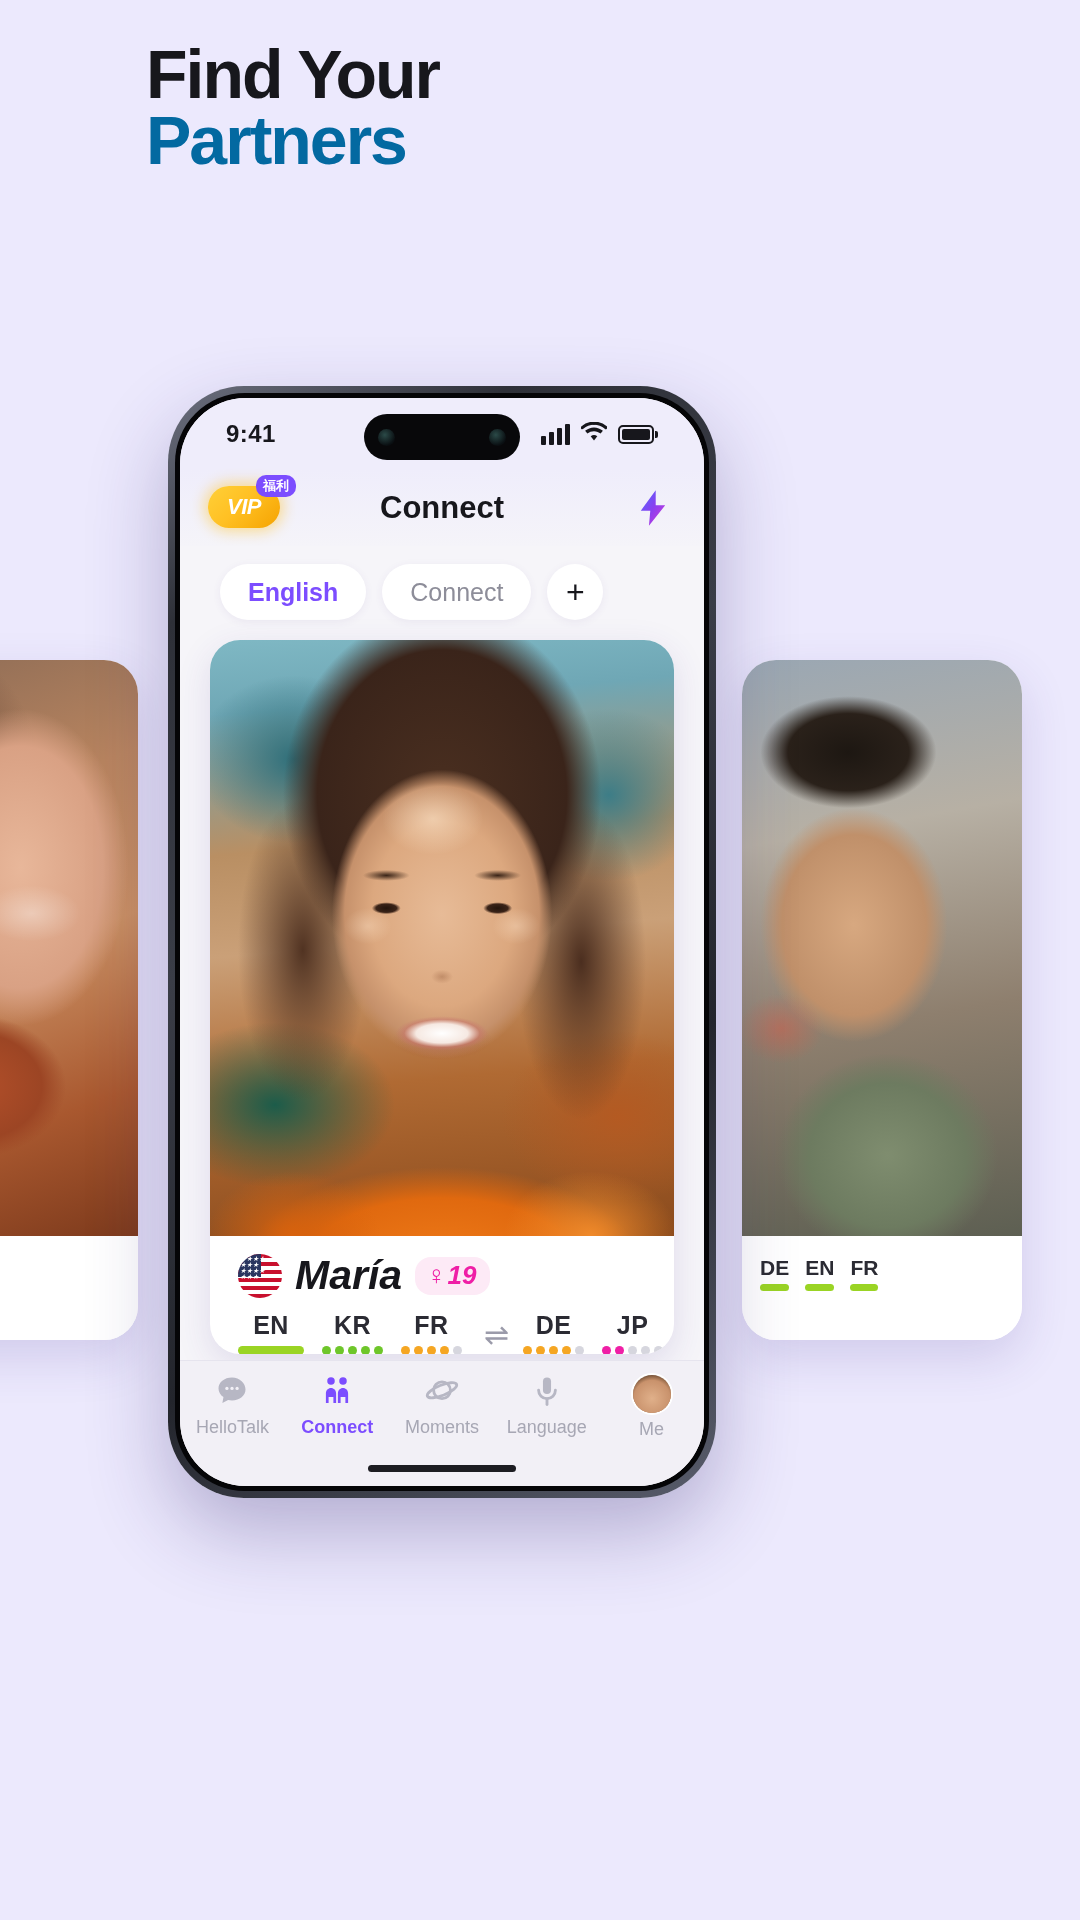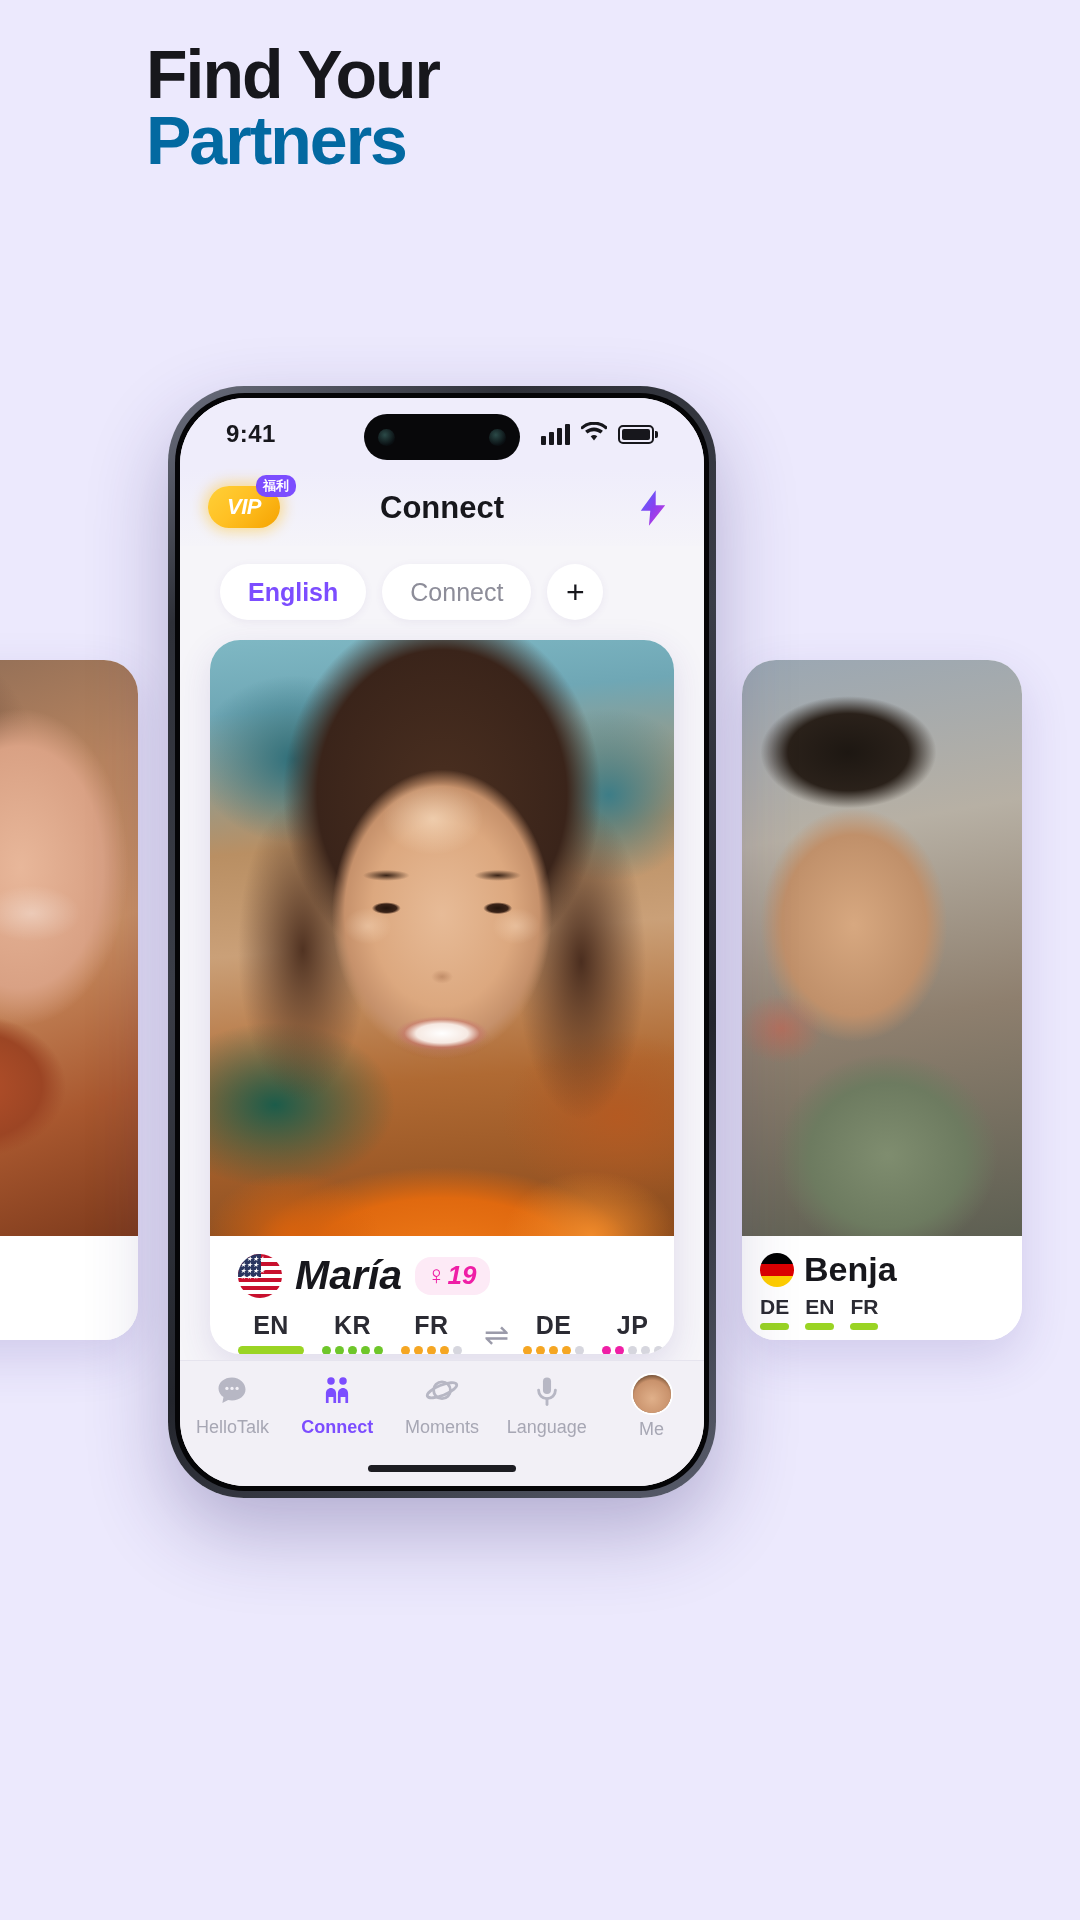--- a/index.html
+++ b/index.html
@@ -204,26 +204,20 @@
 <div class="peek right">
   <div class="photo">
     <div class="ph" style="background:
         radial-gradient(ellipse 120px 150px at 40% 46%, #d7a880 0%, #c0906a 60%, rgba(192,144,106,0) 78%),
         radial-gradient(ellipse 110px 70px at 38% 16%, #1d1712 0%, #2a211a 55%, rgba(42,33,26,0) 80%),
         radial-gradient(ellipse 130px 120px at 52% 86%, #7f8d6f 0%, #6d7b60 60%, rgba(109,123,96,0) 85%),
         linear-gradient(170deg,#9aa7b3 0%,#b7b0a4 30%,#8e7f6e 62%,#5d5f52 100%);"></div>
     <div class="ph" style="background:radial-gradient(ellipse 60px 50px at 14% 64%, rgba(220,90,70,.45), rgba(220,90,70,0) 70%);"></div>
   </div>
   <div class="info">
-    <div class="peek-name-row">
-      <span class="peek-flag">
-        <span style="position:absolute;inset:0;background:linear-gradient(#000 0 33.3%, #dd0000 33.3% 66.6%, #ffce00 66.6% 100%);"></span>
-      </span>
-      <span class="peek-name">Benja</span>
-    </div>
     <div class="peek-langs">
       <div>
         <div class="peek-lang">DE</div>
         <div class="peek-bar" style="background:#9ad424"></div>
       </div>
       <div>
         <div class="peek-lang">EN</div>
         <div class="peek-bar" style="background:#9ad424"></div>
       </div>
       <div>

